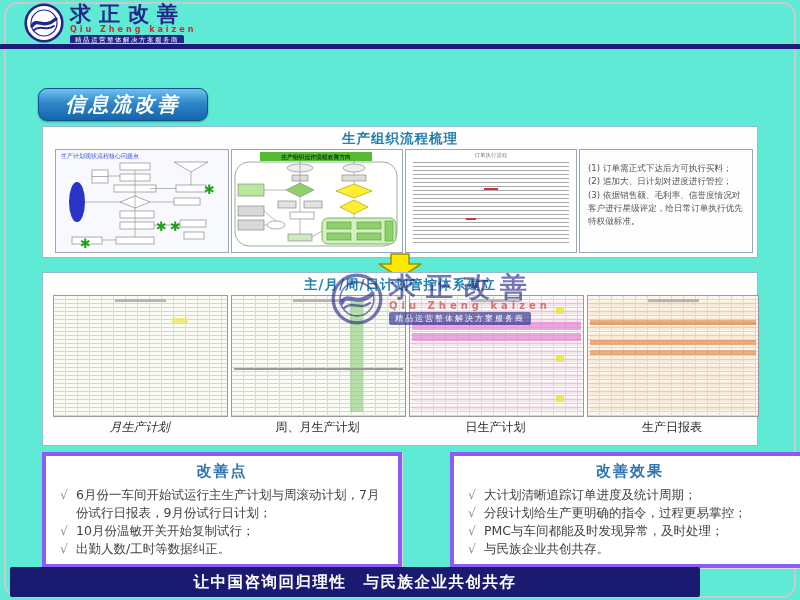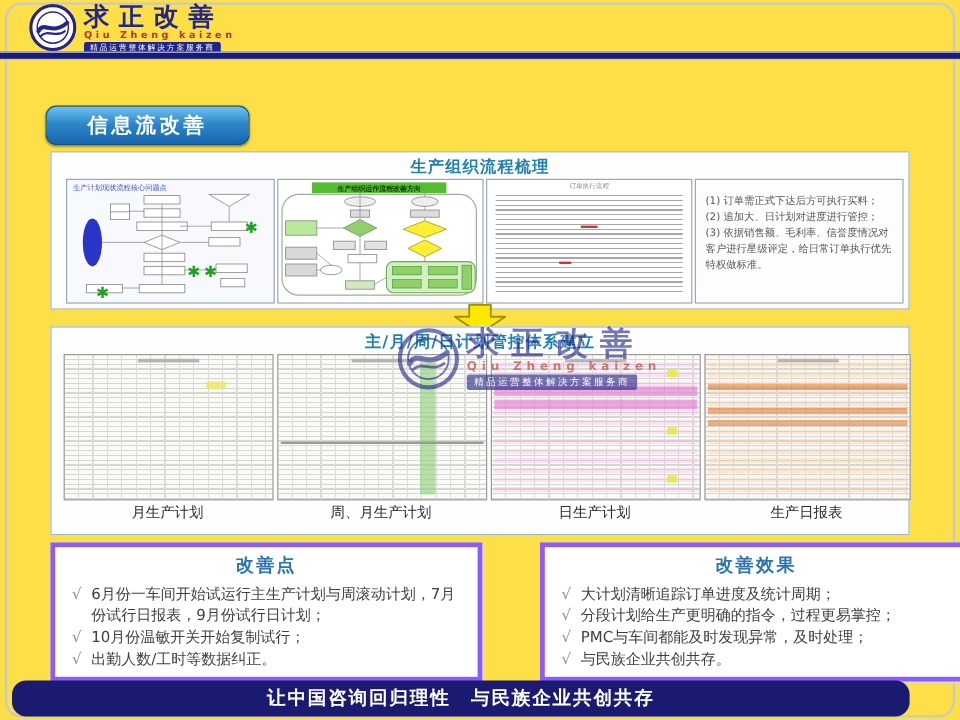--- a/index.html
+++ b/index.html
@@ -1,32 +1,32 @@
 <!DOCTYPE html>
 <html><head>
 <meta charset="utf-8">
 <style>
   html,body{margin:0;padding:0;background:#fff;font-family:"DejaVu Sans","Liberation Sans",sans-serif;}
-  .slide{position:relative;width:800px;height:600px;background:#fde047;overflow:hidden;}
+  .slide{position:relative;width:800px;height:600px;background:#5eead4;overflow:hidden;}
   .slide-frame{position:absolute;left:4px;top:2px;right:4px;bottom:2px;border:2px solid #c9c9c9;border-radius:14px;pointer-events:none;}
 
   
   .logo{position:absolute;display:flex;align-items:flex-start;gap:6px;}
   .logo-head{left:24px;top:3px;}
   .logo-text{display:flex;flex-direction:column;align-items:flex-start;}
   .logo-title{font-size:21px;font-weight:bold;color:#232688;letter-spacing:8px;line-height:1.05;white-space:nowrap;}
   .logo-sub{font-size:8px;font-weight:bold;color:#c03030;letter-spacing:3px;margin-top:0px;white-space:nowrap;}
   .logo-tag{font-size:6.5px;color:#fff;background:#232688;border-radius:2px;padding:1px 5px;letter-spacing:1.5px;margin-top:1px;white-space:nowrap;}
   .top-rule{position:absolute;left:0;top:43px;width:800px;height:5px;background:#1a1a78;border-top:1px solid #b8c0e8;border-bottom:1px solid #b8c0e8;}
 
   
   .badge{position:absolute;left:38px;top:88px;width:168px;height:31px;border-radius:9px;
     background:linear-gradient(to bottom,#6fc2f2 0%,#2e87c8 45%,#1565ad 100%);
     border:1px solid #0f4f8a;box-shadow:0 1px 2px rgba(0,0,0,.35);
-    color:#fff;font-size:17px;font-weight:bold;letter-spacing:3px;display:flex;align-items:center;justify-content:center;}
+    color:#fff;font-size:20px;font-weight:bold;letter-spacing:3px;display:flex;align-items:center;justify-content:center;font-style:italic;}
 
   
   .panel{position:absolute;background:#fefefe;border:1px solid #9ab7d8;}
   .panel-title{position:absolute;left:0;right:0;top:3px;text-align:center;font-weight:bold;color:#1f7fae;font-size:13.5px;letter-spacing:1px;}
   .p1{left:42px;top:126px;width:714px;height:130px;}
   .p2{left:42px;top:272px;width:714px;height:172px;}
 
   .subbox{position:absolute;top:22px;height:102px;border:1px solid #9aa7b8;background:#f7f9fc;overflow:hidden;}
   .fcA{left:12px;width:172px;}
   .fcB{left:188px;width:170px;background:#fff;}
@@ -67,21 +67,21 @@
   .pb{position:absolute;top:452px;height:108px;background:#fff;border:4px solid #8b5cf6;box-shadow:1px 1px 0 #d8dde5;}
   .pb-left{left:42px;width:352px;}
   .pb-right{left:406px;width:352px;margin-left:44px;}
   .pb-title{text-align:center;font-weight:bold;color:#2e74b5;font-size:15px;letter-spacing:2px;margin-top:6px;}
   .pb-list{margin:5px 10px 0 14px;}
   .pb-item{display:flex;font-size:12.5px;color:#3f3f3f;line-height:1.45;}
   .check{width:16px;flex:0 0 16px;color:#8f8f8f;}
   .pb-item-text{flex:1;}
 
   
-  .footer{position:absolute;left:10px;top:567px;width:748px;height:30px;background:#1a1a70;border-radius:12px;
+  .footer{position:absolute;left:10px;top:567px;width:690px;height:30px;background:#1a1a70;border-radius:2px;
     color:#fff;font-weight:bold;font-size:15.5px;letter-spacing:1.5px;display:flex;align-items:center;justify-content:center;}
 
   svg text{font-family:"DejaVu Sans","Liberation Sans",sans-serif;}
 </style>
 </head>
 <body>
 
 <div class="slide">
   <div class="slide-frame"></div>
 
@@ -235,21 +235,21 @@
       <div class="band" style="left:146px;width:8px;top:100px;height:6px;background:rgba(240,230,60,.9);"></div>
     </div>
     <div class="thumb t4">
       <div class="thumb-titlebar"></div>
       <div class="band" style="top:24px;height:5px;background:rgba(220,120,55,.65);"></div>
       <div class="band" style="top:44px;height:5px;background:rgba(220,120,55,.65);"></div>
       <div class="band" style="top:54px;height:5px;background:rgba(220,120,55,.65);"></div>
       <div class="band" style="top:6px;height:110px;background:repeating-linear-gradient(to bottom,rgba(245,200,150,.30) 0 4px,transparent 4px 8px);"></div>
     </div>
 
-    <div class="caption" style="left:10px;">月生产计划</div>
+    <div class="caption" style="left:10px;font-style:italic;">月生产计划</div>
     <div class="caption" style="left:188px;">周、月生产计划</div>
     <div class="caption" style="left:366px;">日生产计划</div>
     <div class="caption" style="left:544px;width:170px;">生产日报表</div>
 
     <div class="watermark logo">
       <svg width="52" height="52" viewBox="0 0 40 40">
         <circle cx="20" cy="20" r="18.3" fill="none" stroke="#232688" stroke-width="2.6"></circle>
         <circle cx="20" cy="20" r="13" fill="none" stroke="#232688" stroke-width="1.2"></circle>
         <path d="M8,23 C13,14 19,27 32,16" fill="none" stroke="#232688" stroke-width="3.4" stroke-linecap="round"></path>
         <path d="M10,27 C16,21 23,29 30,23" fill="none" stroke="#232688" stroke-width="1.8" stroke-linecap="round"></path>

